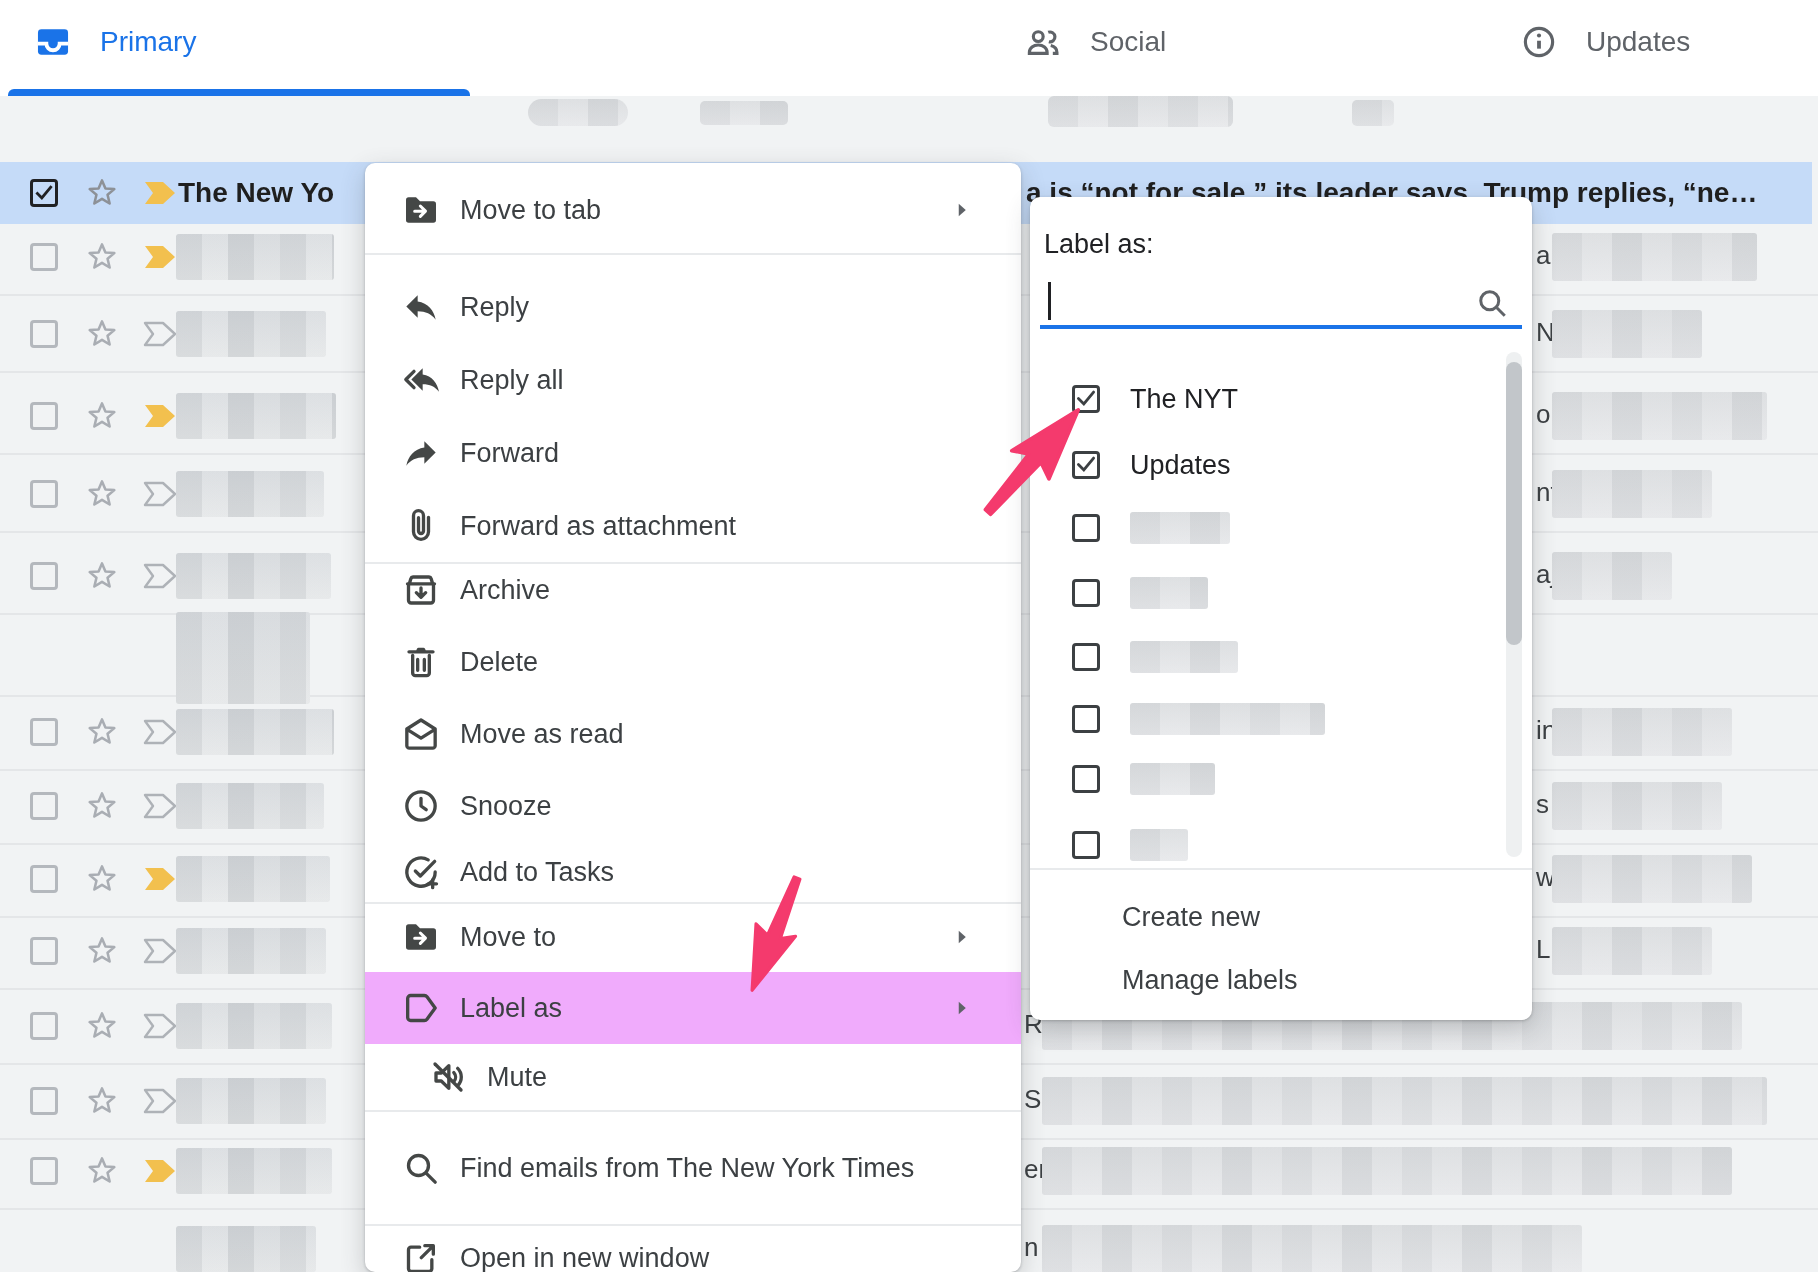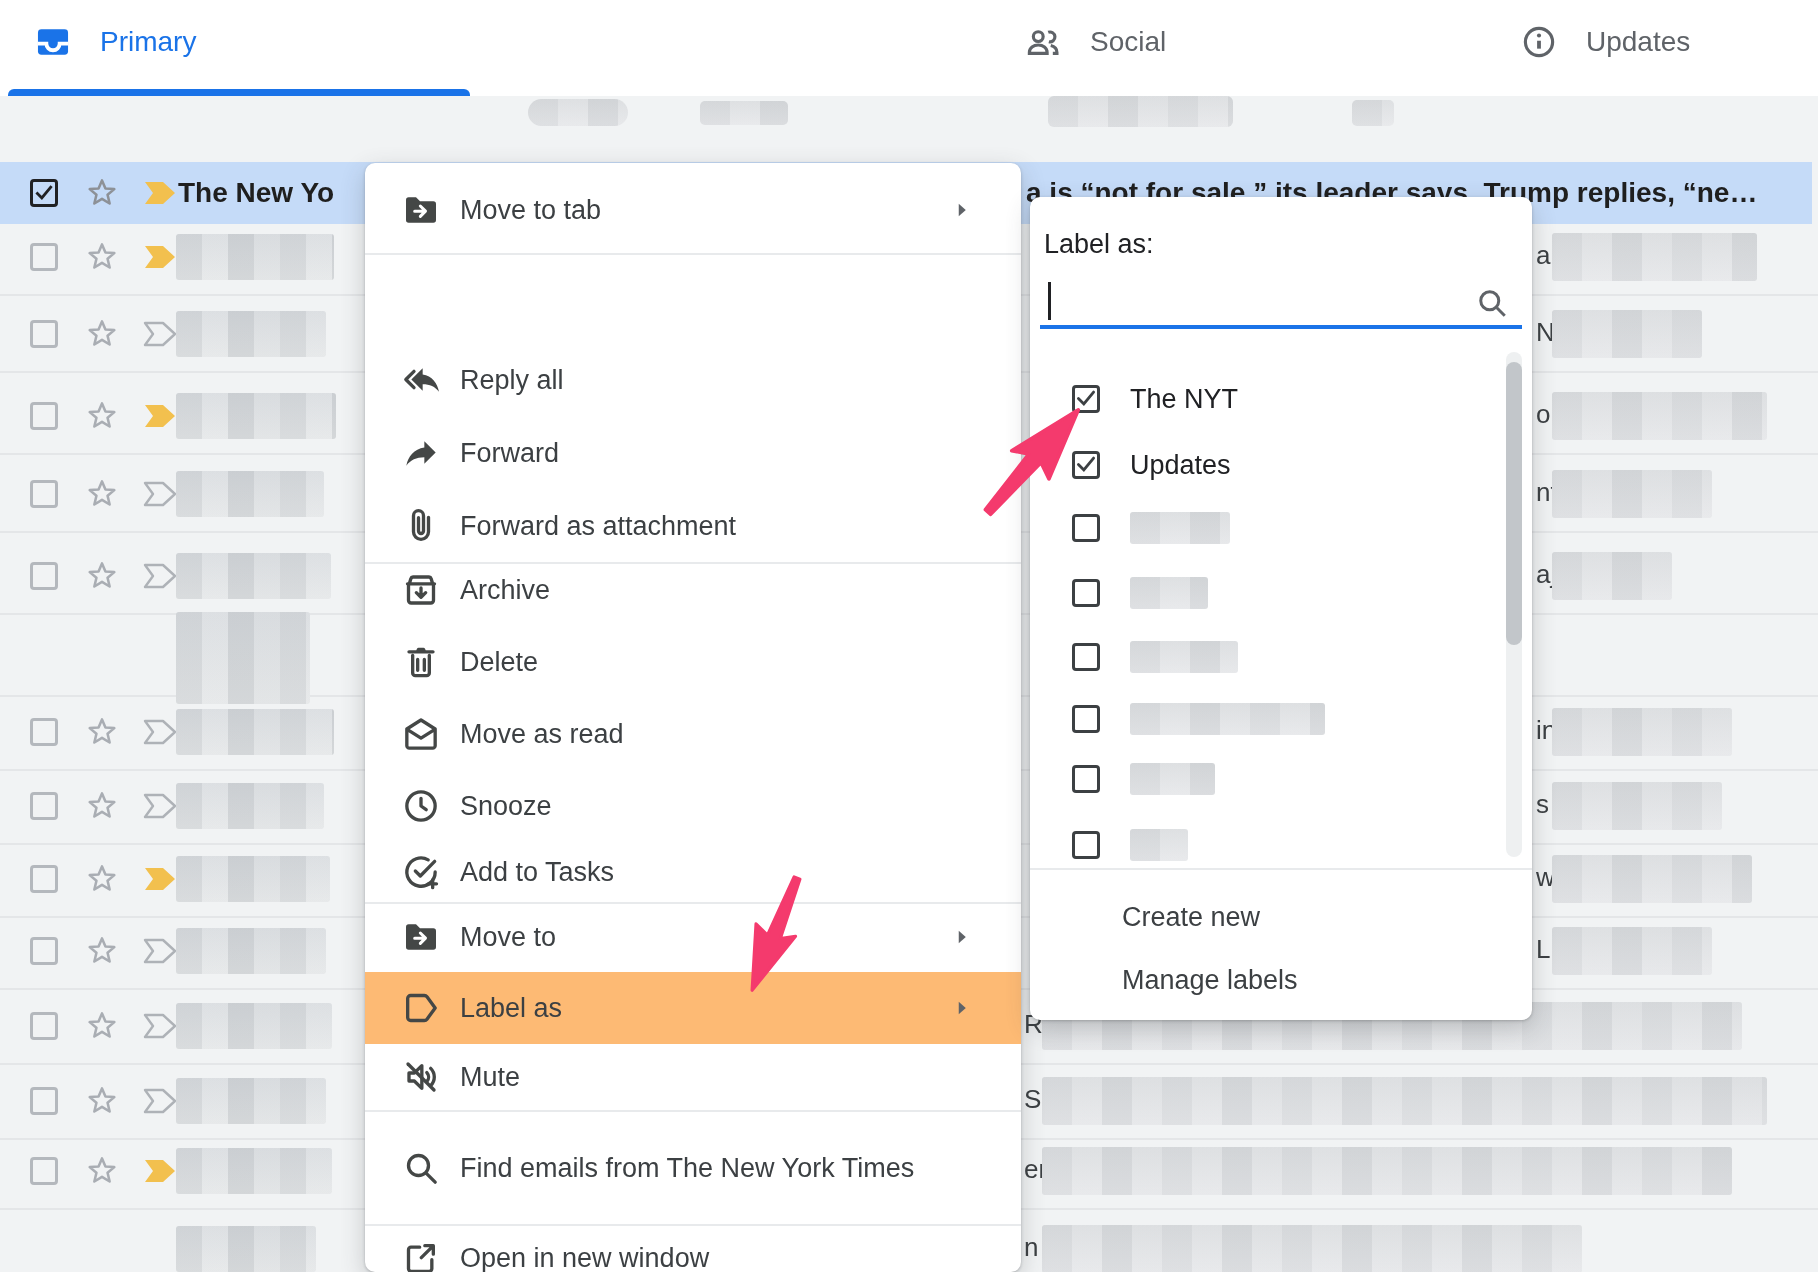--- a/index.html
+++ b/index.html
@@ -43,21 +43,21 @@
   .sel .sender{position:absolute;left:178px;top:50%;transform:translateY(-50%);width:190px;
                overflow:hidden;white-space:nowrap;font-weight:700;font-size:28px;color:#1f1f1f;}
   .sel .snippet{position:absolute;left:1026px;right:8px;top:50%;transform:translateY(-50%);
                 overflow:hidden;white-space:nowrap;font-weight:700;font-size:28px;color:#1f1f1f;}
 
   
   #context-menu{position:absolute;left:365px;top:163px;width:656px;height:1109px;background:#fff;
       border-radius:10px;z-index:3;
       box-shadow:0 1px 3px rgba(60,64,67,.30),0 8px 24px rgba(60,64,67,.24);}
   .mi{position:absolute;left:0;width:100%;height:72px;cursor:pointer;text-align:center;}
-  .mi.hl{background:#fdba74;}
+  .mi.hl{background:#f0abfc;}
   .mic{position:absolute;left:36px;top:50%;margin-top:-20px;width:40px;height:40px;color:#444746;}
   .mic svg{width:40px;height:40px;}
   .mil{position:absolute;left:95px;top:50%;transform:translateY(-50%);font-size:27px;
        color:#3c4043;white-space:nowrap;}
   .sub{position:absolute;right:46px;top:50%;margin-top:-13px;width:26px;height:26px;color:#5f6368;}
   .sub svg{width:26px;height:26px;}
   .mdiv{position:absolute;left:0;width:100%;height:2px;background:#e8eaec;}
 
   
   #label-popup{position:absolute;left:1030px;top:197px;width:502px;height:823px;background:#fff;
@@ -298,20 +298,26 @@
       <div class="mi" style="top: 11px;">
         <span class="mic"><svg viewBox="0 0 24 24">
             <path d="M3 6 a1.6 1.6 0 0 1 1.6-1.6 H9 l2.4 2.4 h8 A1.6 1.6 0 0 1 21 8.4 V18 a1.6 1.6 0 0 1 -1.6 1.6 H4.6 A1.6 1.6 0 0 1 3 18 Z" fill="currentColor"></path>
             <path d="M8.2 12.7 h6 M11.6 9.6 l3.1 3.1 -3.1 3.1" fill="none" stroke="#fff" stroke-width="1.8" stroke-linecap="round" stroke-linejoin="round"></path>
           </svg></span>
         <span class="mil">Move to tab</span>
         <span class="sub"><svg viewBox="0 0 24 24">
             <path d="M9 6.2 15.5 12 9 17.8 z" fill="currentColor"></path>
           </svg></span>
       </div>
+      <div class="mi" style="top: 108px;">
+        <span class="mic"><svg viewBox="0 0 24 24">
+            <path d="M10 8.7 V4.9 L3.2 11.7 10 18.5 v-3.9 c4.8 0 8.2 1.6 10.8 5 C19.8 14.2 16.2 9.6 10 8.7 z" fill="currentColor"></path>
+          </svg></span>
+        <span class="mil">Reply</span>
+      </div>
       <div class="mi" style="top: 181px;">
         <span class="mic"><svg viewBox="0 0 24 24">
             <path d="M7.8 6.8 2.9 11.7 7.8 16.6" fill="none" stroke="currentColor" stroke-width="2" stroke-linecap="round" stroke-linejoin="round"></path>
             <path d="M13 8.7 V4.9 L6.2 11.7 13 18.5 v-3.9 c4.3 0 7.4 1.4 9.8 4.5 C21.9 13.9 18.6 9.5 13 8.7 z" fill="currentColor"></path>
           </svg></span>
         <span class="mil">Reply all</span>
       </div>
       <div class="mi" style="top: 254px;">
         <span class="mic"><svg viewBox="0 0 24 24">
             <path d="M14 8.7 V4.9 l6.8 6.8 L14 18.5 v-3.9 c-4.8 0 -8.2 1.6 -10.8 5 C4.2 14.2 7.8 9.6 14 8.7 z" fill="currentColor"></path>
@@ -369,21 +375,21 @@
       </div>
       <div class="mi hl" style="top: 809px;">
         <span class="mic"><svg viewBox="0 0 24 24">
             <path d="M4 6.3 A1.8 1.8 0 0 1 5.8 4.5 H14 a2 2 0 0 1 1.6 .8 L20.5 12 15.6 18.7 a2 2 0 0 1 -1.6 .8 H5.8 A1.8 1.8 0 0 1 4 17.7 Z" fill="none" stroke="currentColor" stroke-width="2" stroke-linecap="round" stroke-linejoin="round"></path>
           </svg></span>
         <span class="mil">Label as</span>
         <span class="sub"><svg viewBox="0 0 24 24">
             <path d="M9 6.2 15.5 12 9 17.8 z" fill="currentColor"></path>
           </svg></span>
       </div>
-      <div class="mi" style="top: 878px;">
+      <div class="mi" style="top: 878px; margin-left: 27px;">
         <span class="mic"><svg viewBox="0 0 24 24">
             <path d="M4.8 9.6 H8 L12.5 5.2 v13.6 L8 14.4 H4.8 z" fill="none" stroke="currentColor" stroke-width="2" stroke-linecap="round" stroke-linejoin="round"></path>
             <path d="M15.5 9.3 a4 4 0 0 1 0 5.4 M17.8 6.8 a7.3 7.3 0 0 1 0 10.4" fill="none" stroke="currentColor" stroke-width="2" stroke-linecap="round" stroke-linejoin="round"></path>
             <path d="M4.2 4.2 19.8 19.8" fill="none" stroke="currentColor" stroke-width="2" stroke-linecap="round" stroke-linejoin="round"></path>
           </svg></span>
         <span class="mil">Mute</span>
       </div>
       <div class="mi" style="top: 969px;">
         <span class="mic"><svg viewBox="0 0 24 24">
             <circle cx="10.5" cy="10.5" r="6" fill="none" stroke="currentColor" stroke-width="2" stroke-linecap="round" stroke-linejoin="round"></circle>

